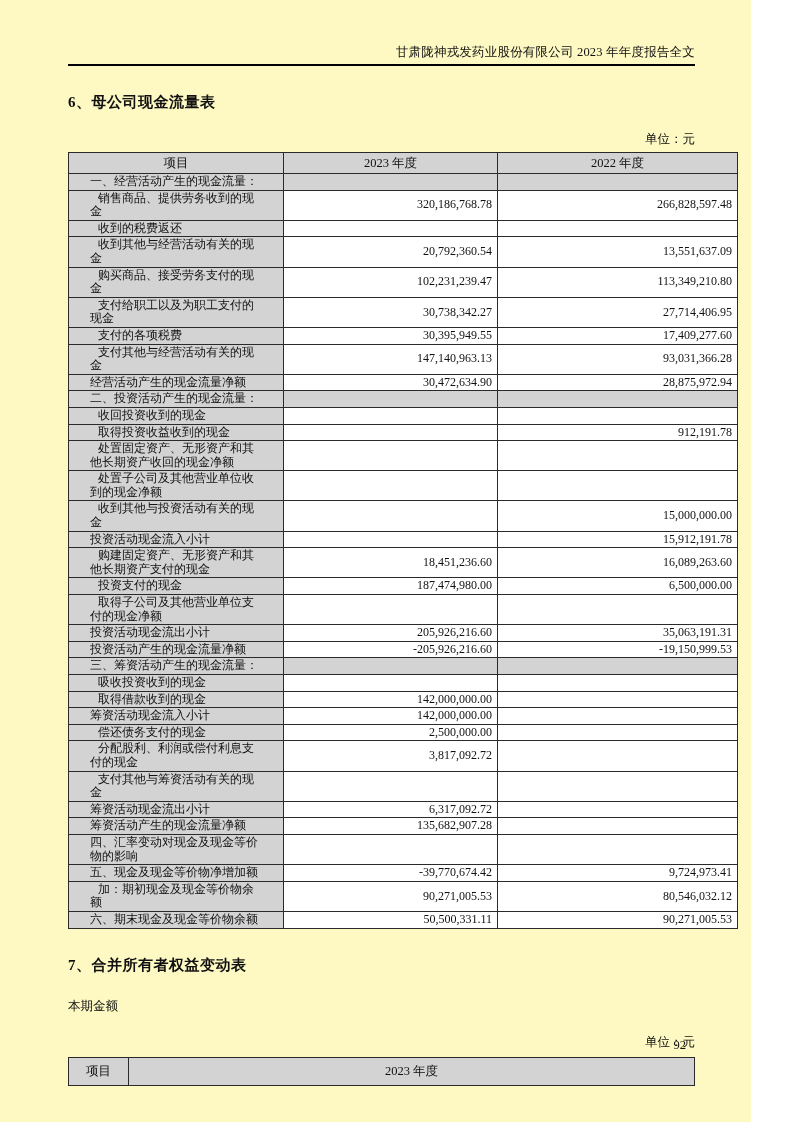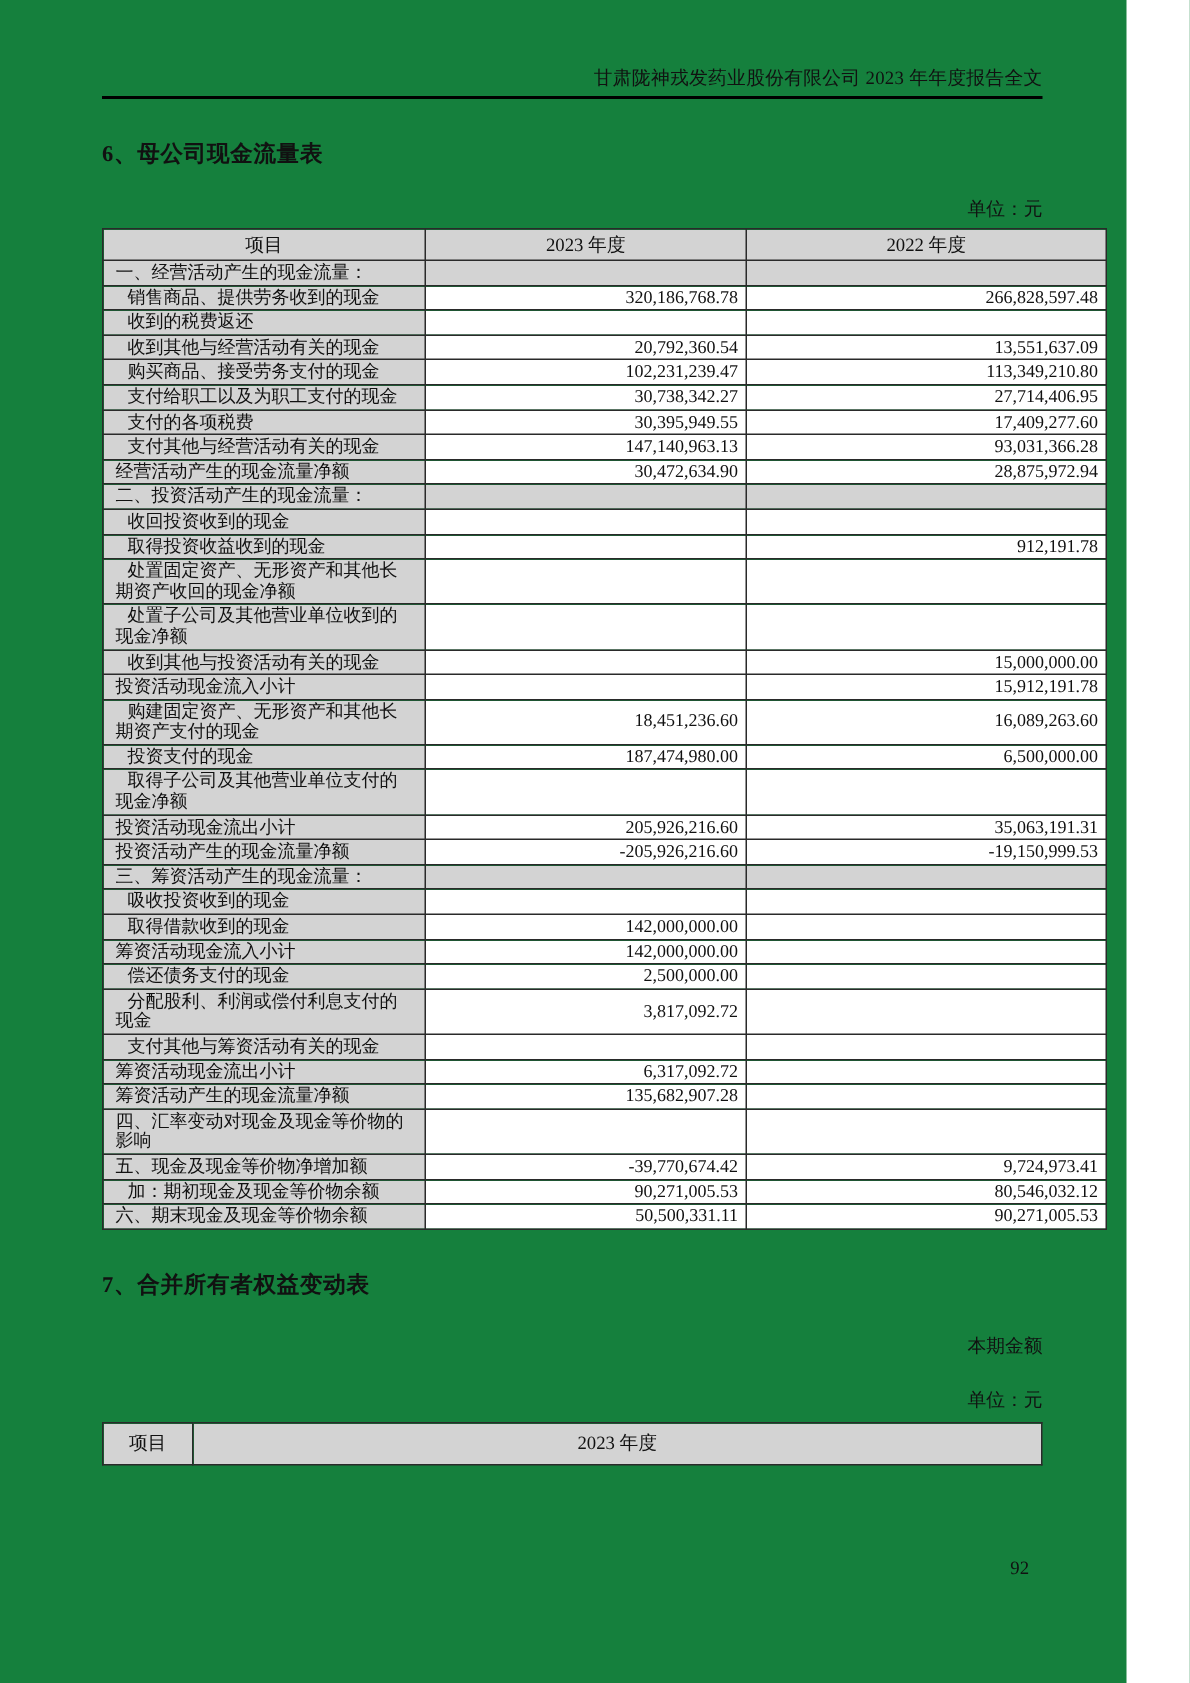--- a/index.html
+++ b/index.html
@@ -6,21 +6,21 @@
     --shade:#d3d3d3;
     --line:#2a2a2a;
     --ink:#111111;
   }
   *{ box-sizing:border-box; margin:0; padding:0; }
   html,body{ background:#ffffff; }
   body{ font-family:"Liberation Serif","DejaVu Serif",serif; color:var(--ink); }
   .page{
     position:relative;
     width:751px; height:1122px;
-    background:#15803d;
+    background:#fef9c3;
     overflow:hidden;
   }
   .content{ padding-left:68px; padding-right:56px; }
 
   .header-title{
     padding-top:45px;
     text-align:right;
     font-size:12.5px;
     line-height:14px;
     letter-spacing:0.2px;
@@ -63,37 +63,36 @@
     line-height:14px;
     font-size:12.5px;
   }
   .col-item{ width:215px; }
   .col-2023{ width:214px; }
   .col-2022{ width:240px; }
 
   .cell-item{
     background:var(--shade);
     text-align:left;
-    padding:1px 8px;
+    padding:1px 21px;
     line-height:13.6px;
   }
   .cell-num{
     background:#ffffff;
     text-align:right;
     padding:1px 5px;
     line-height:13.6px;
     font-variant-numeric:tabular-nums;
   }
   .row-section .cell-num{ background:var(--shade); }
   .row-detail .cell-item{ text-indent:8px; }
 
   .subtitle{
     margin-top:23px;
     font-size:12.5px;
-    text-align:right;
   }
   .equity-table{ margin-top:6px; }
   .equity-table th{ padding:6px 4px; line-height:15px; }
   .eq-col-item{ width:60px; }
 
   .page-number{
     position:absolute;
     top:1038px;
     right:65px;
     font-size:12.5px;

